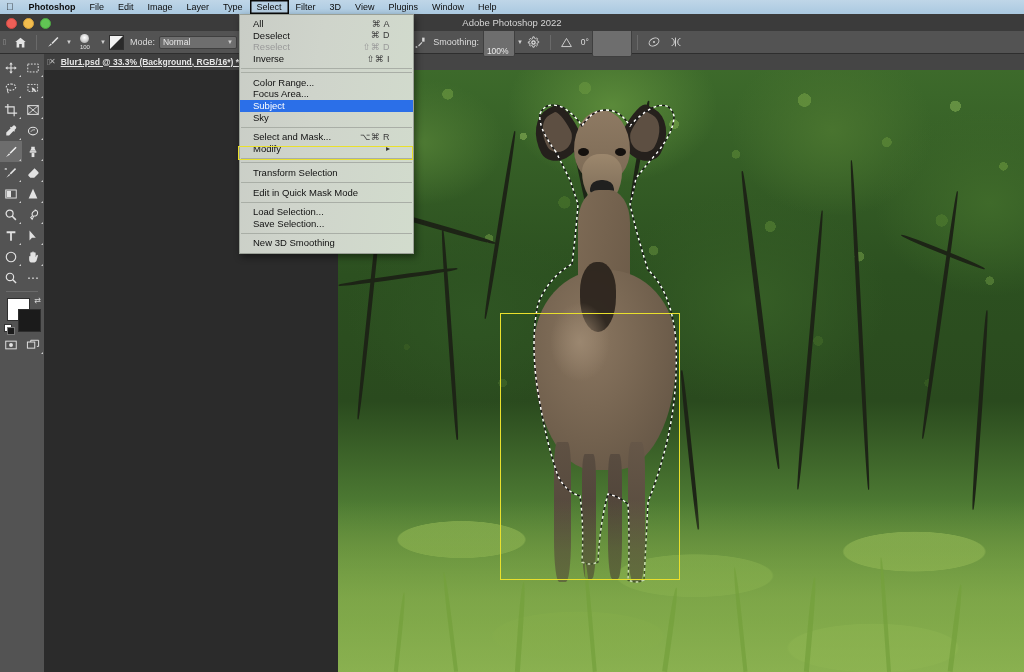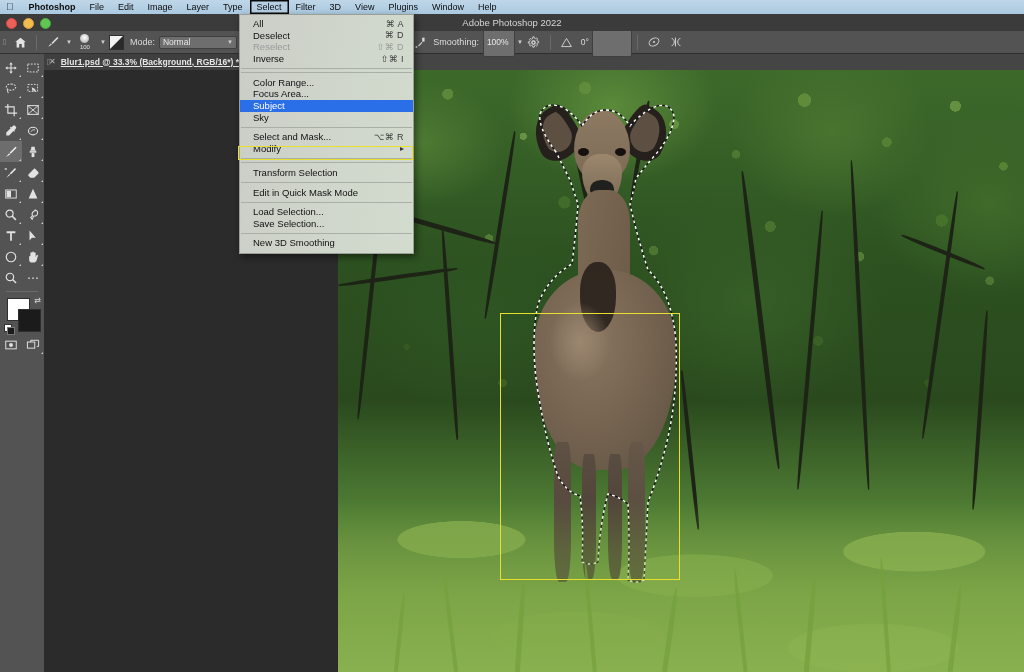--- a/index.html
+++ b/index.html
@@ -40,21 +40,21 @@
   .ob-lbl{color:#dcdcdc;font-size:9px;margin:0 4px 0 2px;white-space:nowrap;}
   .ob-brush{position:relative;width:26px;height:22px;display:flex;flex-direction:column;
             align-items:center;justify-content:center;}
   .ob-brush .dot{width:9px;height:9px;border-radius:50%;
        background:radial-gradient(circle at 50% 40%,#fff 0%,#d8d8d8 45%,#8f8f8f 100%);}
   .ob-brush .num{font-size:6px;color:#e0e0e0;line-height:6px;margin-top:1px;}
   .ob-sel{height:13px;background:#6e6e6e;border:1px solid #3f3f3f;border-radius:2px;
           color:#e8e8e8;font-size:8.5px;display:flex;align-items:center;
           padding:0 3px;box-sizing:border-box;}
   .ob-field{height:30px;background:#6e6e6e;border:1px solid #3f3f3f;border-radius:2px;
-          color:#e8e8e8;font-size:8.5px;display:flex;align-items:center;padding:0 3px;
+          color:#e8e8e8;font-size:8.5px;display:flex;align-items:flex-end;padding:0 3px;
           box-sizing:border-box;}
   .swatch-sq{width:13px;height:13px;border:1px solid #2f2f2f;
        background:linear-gradient(135deg,#f2f2f2 0 48%,#2a2a2a 52% 100%);}
 
   
   .tabstrip{position:absolute;left:44px;top:53px;width:980px;height:17px;background:#454545;
             z-index:26;display:flex;align-items:center;}
   .doctab{height:17px;background:#3f3f3f;display:flex;align-items:center;padding:0 8px 0 5px;
           box-sizing:border-box;border-right:1px solid #2f2f2f;}
   .doctab .x{color:#b9b9b9;font-size:8px;margin-right:5px;}
@@ -139,21 +139,21 @@
 
   
   .deer{position:absolute;}
   .dpart{position:absolute;}
 
   
   .menu{position:absolute;left:239px;top:14px;width:175px;z-index:60;
         background:linear-gradient(100deg,#c9cdc6 0%,#cfd4cb 40%,#d2dccd 100%);
         border:1px solid #9aa097;box-shadow:2px 3px 7px rgba(0,0,0,.45);
         padding:3px 0 4px 0;box-sizing:border-box;font-size:9.5px;color:#111;}
-  .mrow{height:11.6px;display:flex;align-items:center;padding:0 9px 0 13px;
+  .mrow{height:11.6px;display:flex;align-items:center;padding:0 23px 0 13px;
         justify-content:space-between;white-space:nowrap;}
   .mrow .lb{line-height:11.6px;}
   .mrow .sc{color:#3a3a3a;font-size:9px;letter-spacing:.4px;}
   .mrow.dis .lb,.mrow.dis .sc{color:#9a9a9a;}
   .mrow.hl{background:#2b6fe8;}
   .mrow.hl .lb{color:#fff;}
   .msep{height:1px;background:#a9aea6;margin:3.5px 1px;}
   .sub-arrow{font-size:8px;color:#333;}
   .menu-marker{position:absolute;left:238px;top:146px;width:175px;height:14px;
                border:1.6px solid #e9e02c;box-sizing:border-box;z-index:61;}

